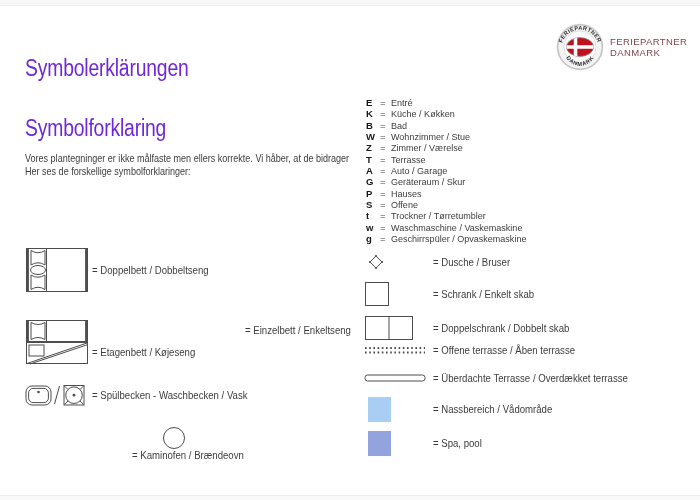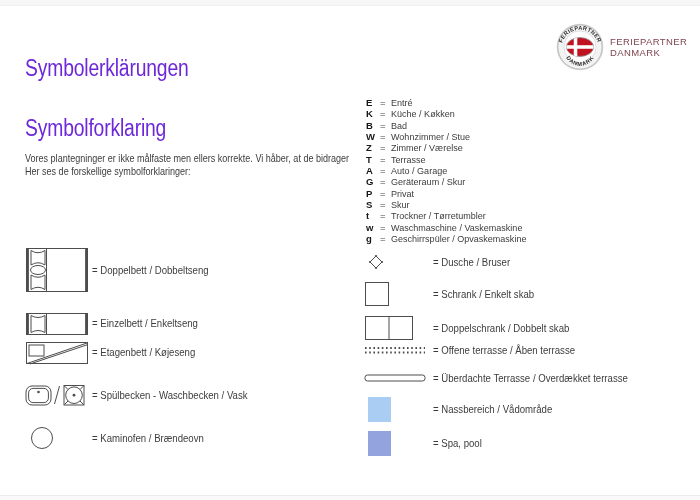--- a/index.html
+++ b/index.html
@@ -127,26 +127,26 @@
       <span class="code-label">Auto / Garage</span>
     </div>
   <div class="code-row">
       <span class="code">G</span>
       <span class="eq">=</span>
       <span class="code-label">Geräteraum / Skur</span>
     </div>
   <div class="code-row">
       <span class="code">P</span>
       <span class="eq">=</span>
-      <span class="code-label">Privat</span>
+      <span class="code-label">Hauses</span>
     </div>
   <div class="code-row">
       <span class="code">S</span>
       <span class="eq">=</span>
-      <span class="code-label">Skur</span>
+      <span class="code-label">Offene</span>
     </div>
   <div class="code-row">
       <span class="code">t</span>
       <span class="eq">=</span>
       <span class="code-label">Trockner / Tørretumbler</span>
     </div>
   <div class="code-row">
       <span class="code">w</span>
       <span class="eq">=</span>
       <span class="code-label">Waschmaschine / Vaskemaskine</span>
@@ -166,21 +166,21 @@
       <line class="plan-thick" x1="61.3" y1="1" x2="61.3" y2="45"></line>
       <line class="plan" x1="21.5" y1="2" x2="21.5" y2="44"></line>
       <path class="plan" d="M6,3.5 Q13,8 20,3.5 L20,18 Q13,13.5 6,18 Z"></path>
       <ellipse class="plan" cx="13" cy="23" rx="7.5" ry="4.5"></ellipse>
       <path class="plan" d="M6,28 Q13,32.5 20,28 L20,42.5 Q13,38 6,42.5 Z"></path>
     </svg>
   </div>
   <span class="sym-label">= Doppelbett / Dobbeltseng</span>
 </div>
 
-<div class="sym-row left" style="top:311px;height:25px;">
+<div class="sym-row left" style="top:318px;height:25px;justify-content:space-between;">
   <div class="icon-cell-l">
     <svg width="64" height="24" viewBox="0 0 64 24">
       <rect class="plan" x="1.5" y="1.5" width="61" height="21"></rect>
       <line class="plan-thick" x1="2.7" y1="1" x2="2.7" y2="23"></line>
       <line class="plan-thick" x1="61.3" y1="1" x2="61.3" y2="23"></line>
       <line class="plan" x1="21.5" y1="2" x2="21.5" y2="22"></line>
       <path class="plan" d="M6,3.5 Q13,7.5 20,3.5 L20,20.5 Q13,16.5 6,20.5 Z"></path>
     </svg>
   </div>
   <span class="sym-label">= Einzelbett / Enkeltseng</span>
@@ -210,21 +210,21 @@
       <circle class="dot" cx="49" cy="12.2" r="1.4"></circle>
       <line class="plan" x1="39.5" y1="3" x2="43" y2="6.5"></line>
       <line class="plan" x1="58.5" y1="3" x2="55" y2="6.5"></line>
       <line class="plan" x1="39.5" y1="21.5" x2="43" y2="18"></line>
       <line class="plan" x1="58.5" y1="21.5" x2="55" y2="18"></line>
     </svg>
   </div>
   <span class="sym-label">= Spülbecken - Waschbecken / Vask</span>
 </div>
 
-<div class="sym-row left" style="top:426px;height:24px;">
+<div class="sym-row left" style="top:426px;height:24px;flex-direction:column;">
   <div class="icon-cell-l" style="padding-left:5px;box-sizing:border-box;">
     <svg width="24" height="24" viewBox="0 0 24 24">
       <circle class="plan" cx="12" cy="12" r="10.5"></circle>
     </svg>
   </div>
   <span class="sym-label">= Kaminofen / Brændeovn</span>
 </div>
 
 <div class="sym-row right" style="top:252px;height:20px;">
   <div class="icon-cell-r" style="padding-left:4px;box-sizing:border-box;">

